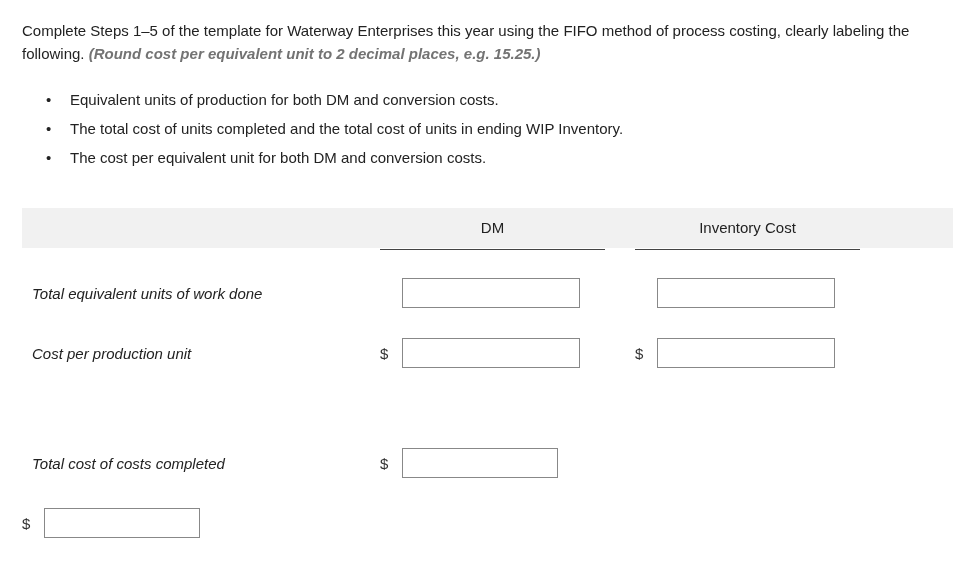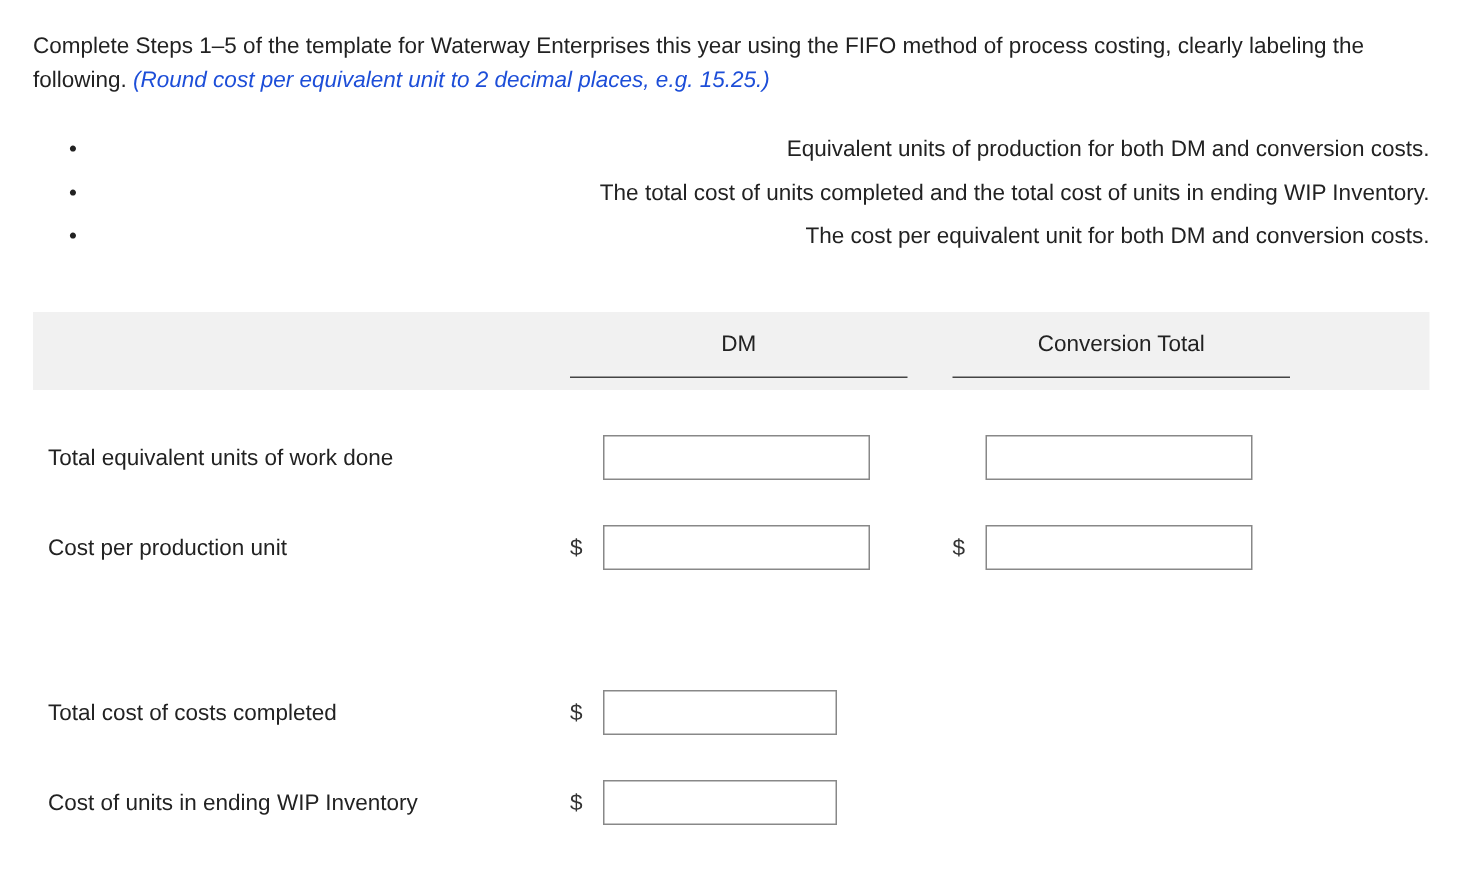--- a/index.html
+++ b/index.html
@@ -14,53 +14,54 @@
       background: #fff;
       padding: 20px 22px;
       width: 975px;
     }
     .instructions {
       line-height: 1.5;
       margin-bottom: 24px;
     }
     .hint {
       font-style: italic;
-      font-weight: normal;
-      color: #1d4ed8;
+      font-weight: bold;
+      color: #737373;
     }
     ul {
       list-style: none;
       padding-left: 24px;
       margin-bottom: 40px;
     }
     ul li {
       position: relative;
       padding-left: 24px;
       margin: 8px 0;
       line-height: 1.4;
-      text-align: right;
     }
     ul li::before {
       content: "•";
       position: absolute;
       left: 0;
       top: 0;
       font-size: 15px;
     }
     .table-wrap {
       margin-top: 30px;
     }
     .header-row {
       display: flex;
       background: #f1f1f1;
-      height: 52px;
+      height: 40px;
+      align-items: center;
     }
     .label-col {
       flex: 0 0 358px;
       padding-left: 10px;
+      font-style: italic;
     }
     .dm-col, .cc-col {
       flex: 0 0 225px;
       text-align: center;
       font-size: 15px;
       border-bottom: 1.5px solid #444;
       height: 44px;
       line-height: 44px;
     }
     .gap-col {
@@ -118,21 +119,21 @@
   <li>The total cost of units completed and the total cost of units in ending WIP Inventory.</li>
   <li>The cost per equivalent unit for both DM and conversion costs.</li>
 </ul>
 
 <div class="table-wrap">
 
   <div class="header-row">
     <div class="label-col"></div>
     <div class="dm-col">DM</div>
     <div class="gap-col"></div>
-    <div class="cc-col">Conversion Total</div>
+    <div class="cc-col">Inventory Cost</div>
   </div>
 
   <div class="data-row">
     <div class="label-col">Total equivalent units of work done</div>
     <div class="input-cell">
       <input type="text" class="input-wide input-shifted" value="" style="">
     </div>
     <div class="gap-col"></div>
     <div class="input-cell">
       <input type="text" class="input-wide input-shifted" value="" style="">
@@ -156,20 +157,19 @@
 
   <div class="data-row">
     <div class="label-col">Total cost of costs completed</div>
     <div class="input-cell">
       <span class="currency">$</span>
       <input type="text" class="input-med" value="" style="">
     </div>
   </div>
 
   <div class="data-row">
-    <div class="label-col">Cost of units in ending WIP Inventory</div>
     <div class="input-cell">
       <span class="currency">$</span>
       <input type="text" class="input-med" value="" style="">
     </div>
   </div>
 
 </div>
 
 </body></html>

